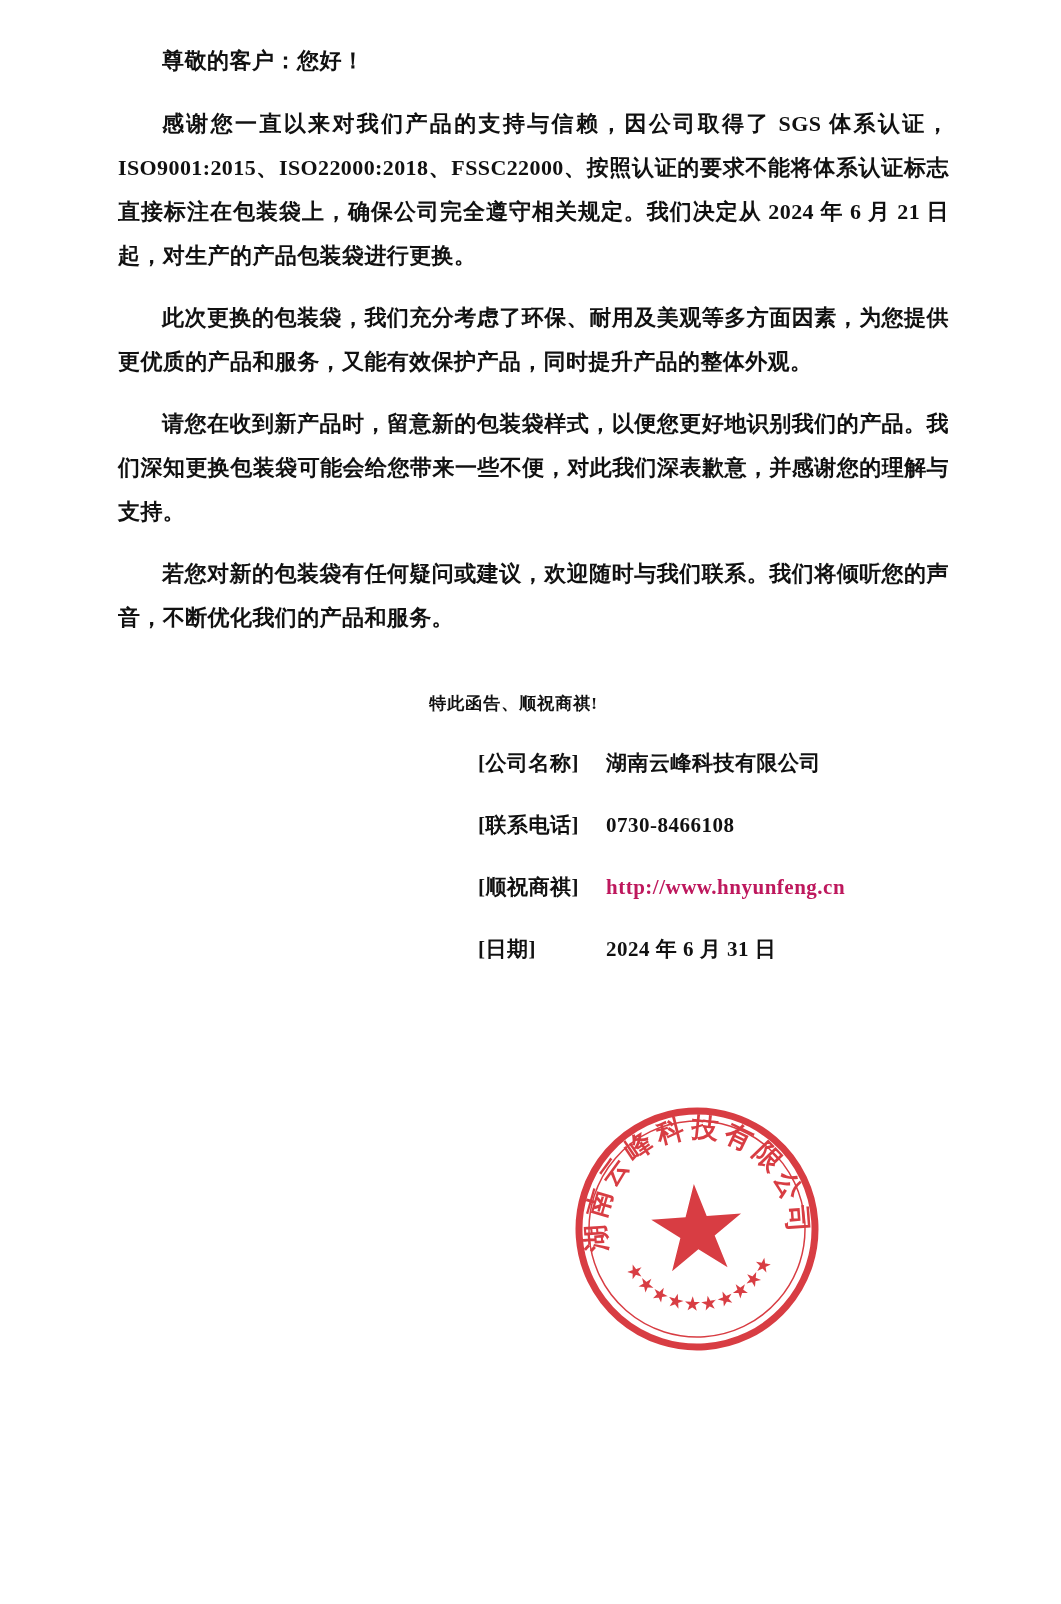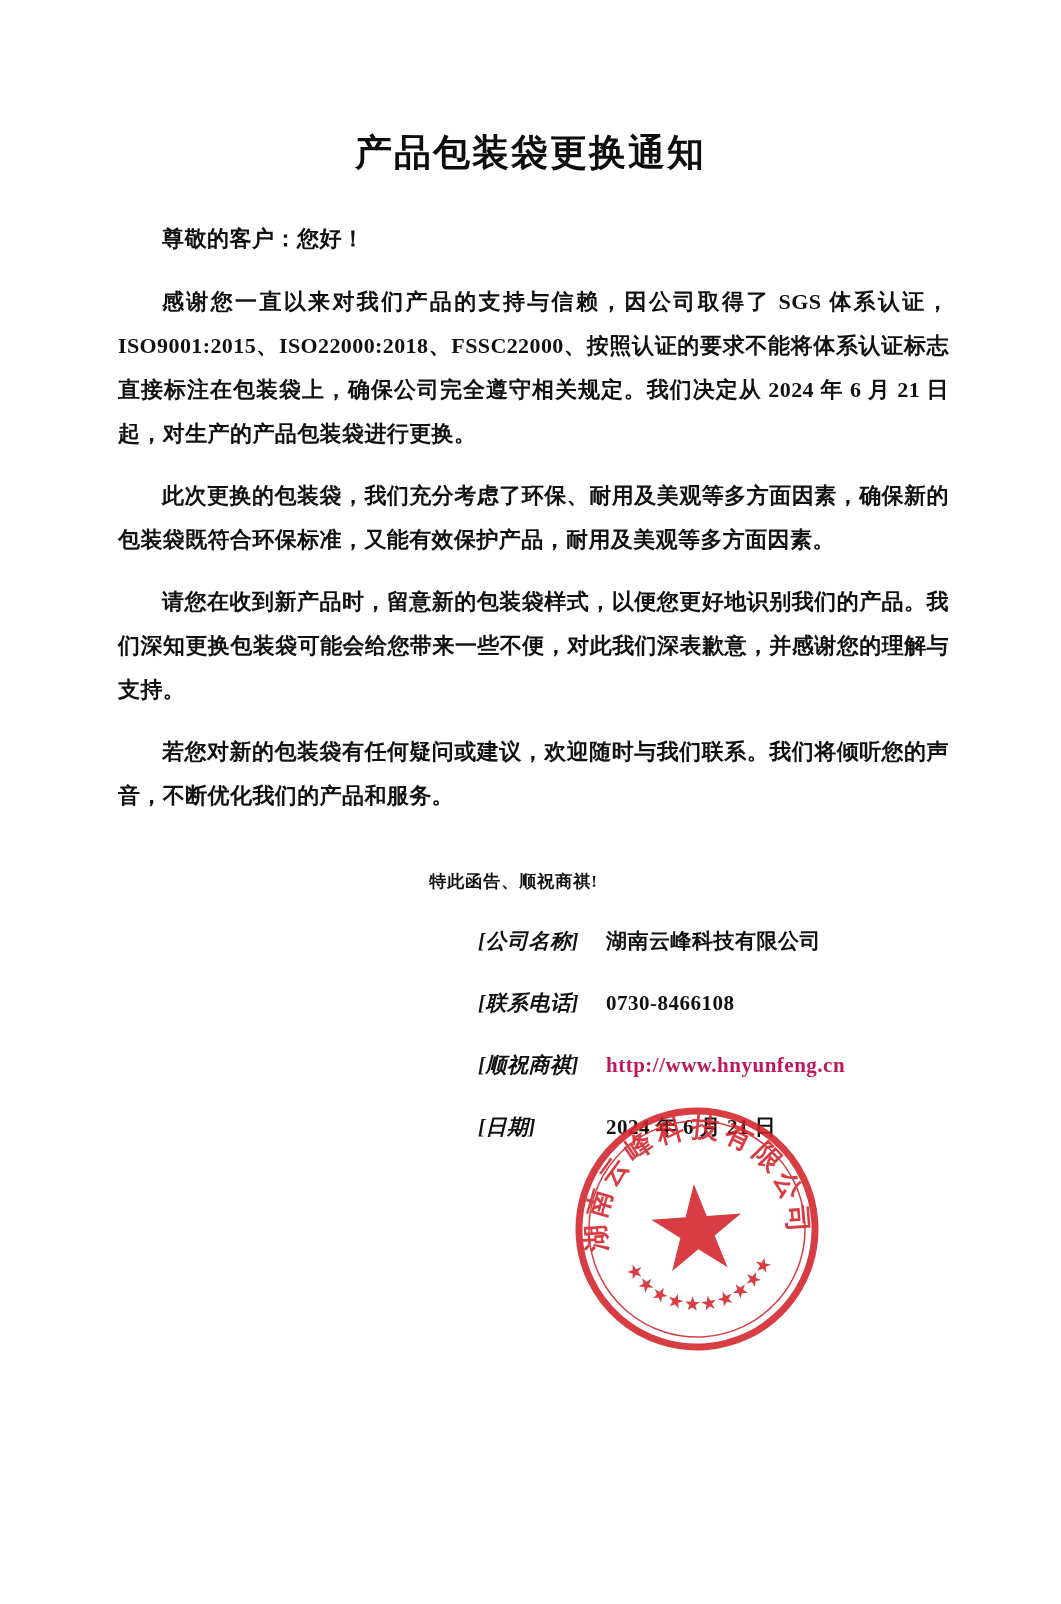--- a/index.html
+++ b/index.html
@@ -82,21 +82,20 @@
     margin-bottom: 34px;
     font-size: 21px;
     font-weight: 700;
     letter-spacing: 0.5px;
   }
 
   .sign-label {
     width: 128px;
     flex: 0 0 128px;
     white-space: nowrap;
-    font-style: italic;
   }
 
   .sign-value {
     white-space: nowrap;
   }
 
   .sign-value.link {
     color: #be185d;
   }
 
@@ -112,28 +111,27 @@
     opacity: 0.88;
     transform: rotate(-4deg);
   }
   .seal svg { display: block; }
 </style>
 </head>
 <body>
 
 <div class="page">
 
-  <h1 class="doc-title">产品包装袋更换通知</h1>
 
   <div class="body-wrap">
 
     <p class="salutation">尊敬的客户：您好！</p>
 
     <p class="para emph">感谢您一直以来对我们产品的支持与信赖，因公司取得了 SGS 体系认证，ISO9001:2015、ISO22000:2018、FSSC22000、按照认证的要求不能将体系认证标志直接标注在包装袋上，确保公司完全遵守相关规定。我们决定从 2024 年 6 月 21 日起，对生产的产品包装袋进行更换。</p>
-    <p class="para">此次更换的包装袋，我们充分考虑了环保、耐用及美观等多方面因素，确保新的包装袋既符合环保标准，又能有效保护产品，耐用及美观等多方面因素。</p>
+    <p class="para">此次更换的包装袋，我们充分考虑了环保、耐用及美观等多方面因素，为您提供更优质的产品和服务，又能有效保护产品，同时提升产品的整体外观。</p>
     <p class="para">请您在收到新产品时，留意新的包装袋样式，以便您更好地识别我们的产品。我们深知更换包装袋可能会给您带来一些不便，对此我们深表歉意，并感谢您的理解与支持。</p>
     <p class="para">若您对新的包装袋有任何疑问或建议，欢迎随时与我们联系。我们将倾听您的声音，不断优化我们的产品和服务。</p>
 
     <p class="closing">特此函告、顺祝商祺!</p>
 
     <div class="sign-block">
 
       <div class="sign-row">
         <span class="sign-label">[公司名称]</span>
         <span class="sign-value">湖南云峰科技有限公司</span>
@@ -144,21 +142,21 @@
         <span class="sign-value">0730-8466108</span>
       </div>
 
       <div class="sign-row">
         <span class="sign-label">[顺祝商祺]</span>
         <span class="sign-value link">http://www.hnyunfeng.cn</span>
       </div>
 
       <div class="sign-row">
         <span class="sign-label">[日期]</span>
-        <span class="sign-value">2024 年 6 月 21 日</span>
+        <span class="sign-value">2024 年 6 月 31 日</span>
       </div>
 
     </div>
   </div>
 
   <div class="seal">
     <svg width="250" height="250" viewBox="0 0 250 250" xmlns="http://www.w3.org/2000/svg">
       <circle cx="125" cy="125" r="118" fill="none" stroke="#d3232a" stroke-width="7"></circle>
       <circle cx="125" cy="125" r="108" fill="none" stroke="#d3232a" stroke-width="1.5"></circle>
       <path id="sealArcTop" d="M 33,125 A 92,92 0 0 1 217,125" fill="none"></path>

